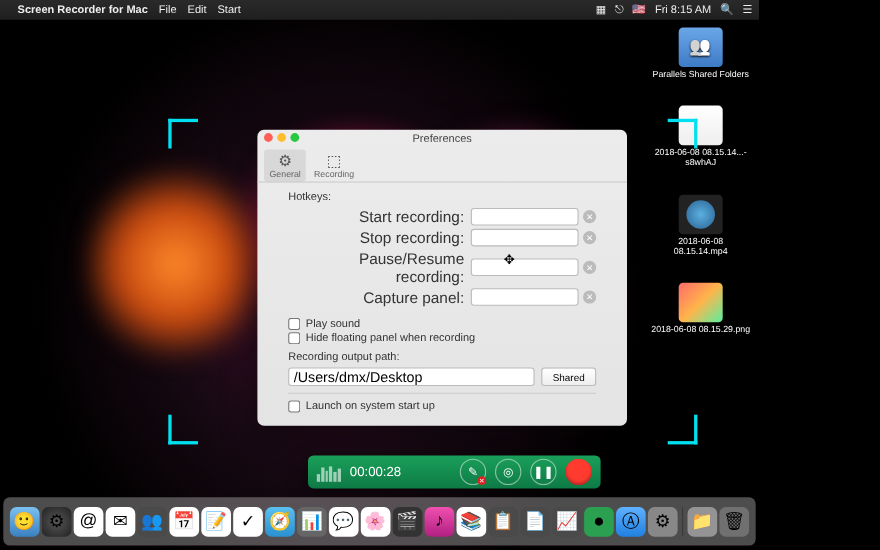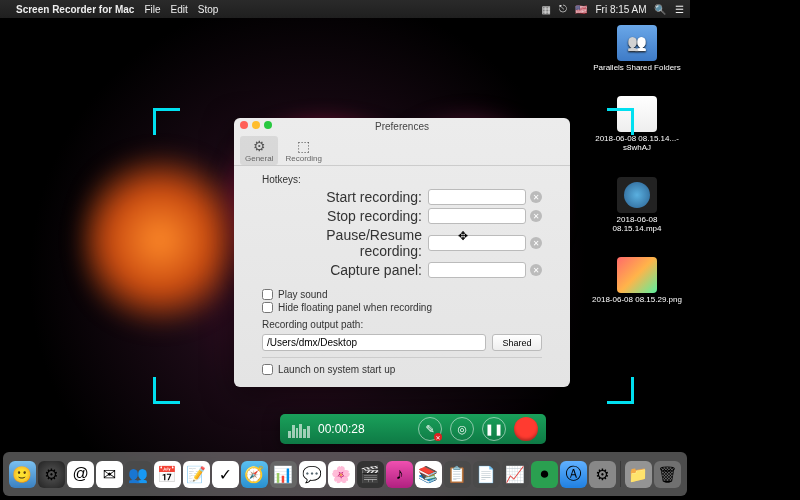--- a/index.html
+++ b/index.html
@@ -42,21 +42,21 @@
 .prefs-body{padding:8px 28px 10px;border-top:1px solid #ccc}
 .section-label{font-size:10px;margin-bottom:4px}
 .hotkey-row{display:flex;align-items:center;margin-bottom:3px}
 .hotkey-row label{flex:1;text-align:right;font-size:14px;padding-right:6px;color:#333}
 .hotkey-row input{width:90px;height:14px;border:1px solid #bbb;border-radius:3px;background:#fff;font-size:9px;padding:0 3px}
 .clear-btn{width:12px;height:12px;border-radius:50%;background:#bbb;color:#fff;font-size:8px;display:flex;align-items:center;justify-content:center;margin-left:4px;cursor:pointer}
 .move-cursor{position:absolute;font-size:12px;color:#000;pointer-events:none}
 .checkbox-row{display:flex;align-items:center;gap:5px;font-size:10px;margin:2px 0}
 .checkbox-row input{width:11px;height:11px;margin:0}
 .path-row{display:flex;gap:6px;margin-top:2px}
-.path-row input{flex:1;height:15px;border:1px solid #bbb;border-radius:3px;background:#fff;font-size:10px;padding:0 4px}
+.path-row input{flex:1;height:15px;border:1px solid #bbb;border-radius:3px;background:#fff;font-size:13px;padding:0 4px}
 .path-row button{width:50px;height:17px;font-size:9px;border:1px solid #bbb;border-radius:3px;background:linear-gradient(#fff,#eee);cursor:pointer}
 .divider{height:1px;background:#ccc;margin:6px 0}
 .rec-toolbar{position:absolute;bottom:56px;left:280px;width:250px;height:30px;background:linear-gradient(#1aa05a,#0e7a45);border-radius:5px;box-shadow:0 4px 16px rgba(0,0,0,.5);display:flex;align-items:center;padding:0 8px;gap:8px;z-index:30}
 .audio-meter{width:22px;height:18px;display:flex;align-items:flex-end;gap:1px}
 .audio-meter span{flex:1;background:rgba(255,255,255,.6)}
 .timer{color:#fff;font-size:12px;font-variant-numeric:tabular-nums}
 .rec-btn{width:22px;height:22px;border-radius:50%;border:1px solid rgba(255,255,255,.5);display:flex;align-items:center;justify-content:center;color:#fff;font-size:11px;cursor:pointer;position:relative}
 .rec-btn .xmark{position:absolute;bottom:-1px;right:-1px;width:8px;height:8px;border-radius:50%;background:#d22;color:#fff;font-size:6px;display:flex;align-items:center;justify-content:center}
 .rec-dot{width:24px;height:24px;border-radius:50%;background:#ff3b30;box-shadow:inset 0 -2px 3px rgba(0,0,0,.3);cursor:pointer}
 .dock{position:absolute;bottom:4px;left:50%;transform:translateX(-50%);height:38px;padding:3px 6px;background:rgba(220,220,220,.35);border-radius:6px;display:flex;align-items:center;gap:2px;backdrop-filter:blur(6px);z-index:40}
@@ -69,21 +69,21 @@
 <div class="desktop">
   <div class="splash"></div>
   <div class="splash2"></div>
 
   <div class="menubar">
     <div class="left">
       <span class="apple"></span>
       <span class="bold">Screen Recorder for Mac</span>
       <span>File</span>
       <span>Edit</span>
-      <span>Stop</span>
+      <span>Start</span>
     </div>
     <div class="right">
       <span>▦</span>
       <span>⎋</span>
       <span>🇺🇸</span>
       <span>Fri 8:15 AM</span>
       <span>🔍</span>
       <span>☰</span>
     </div>
   </div>

